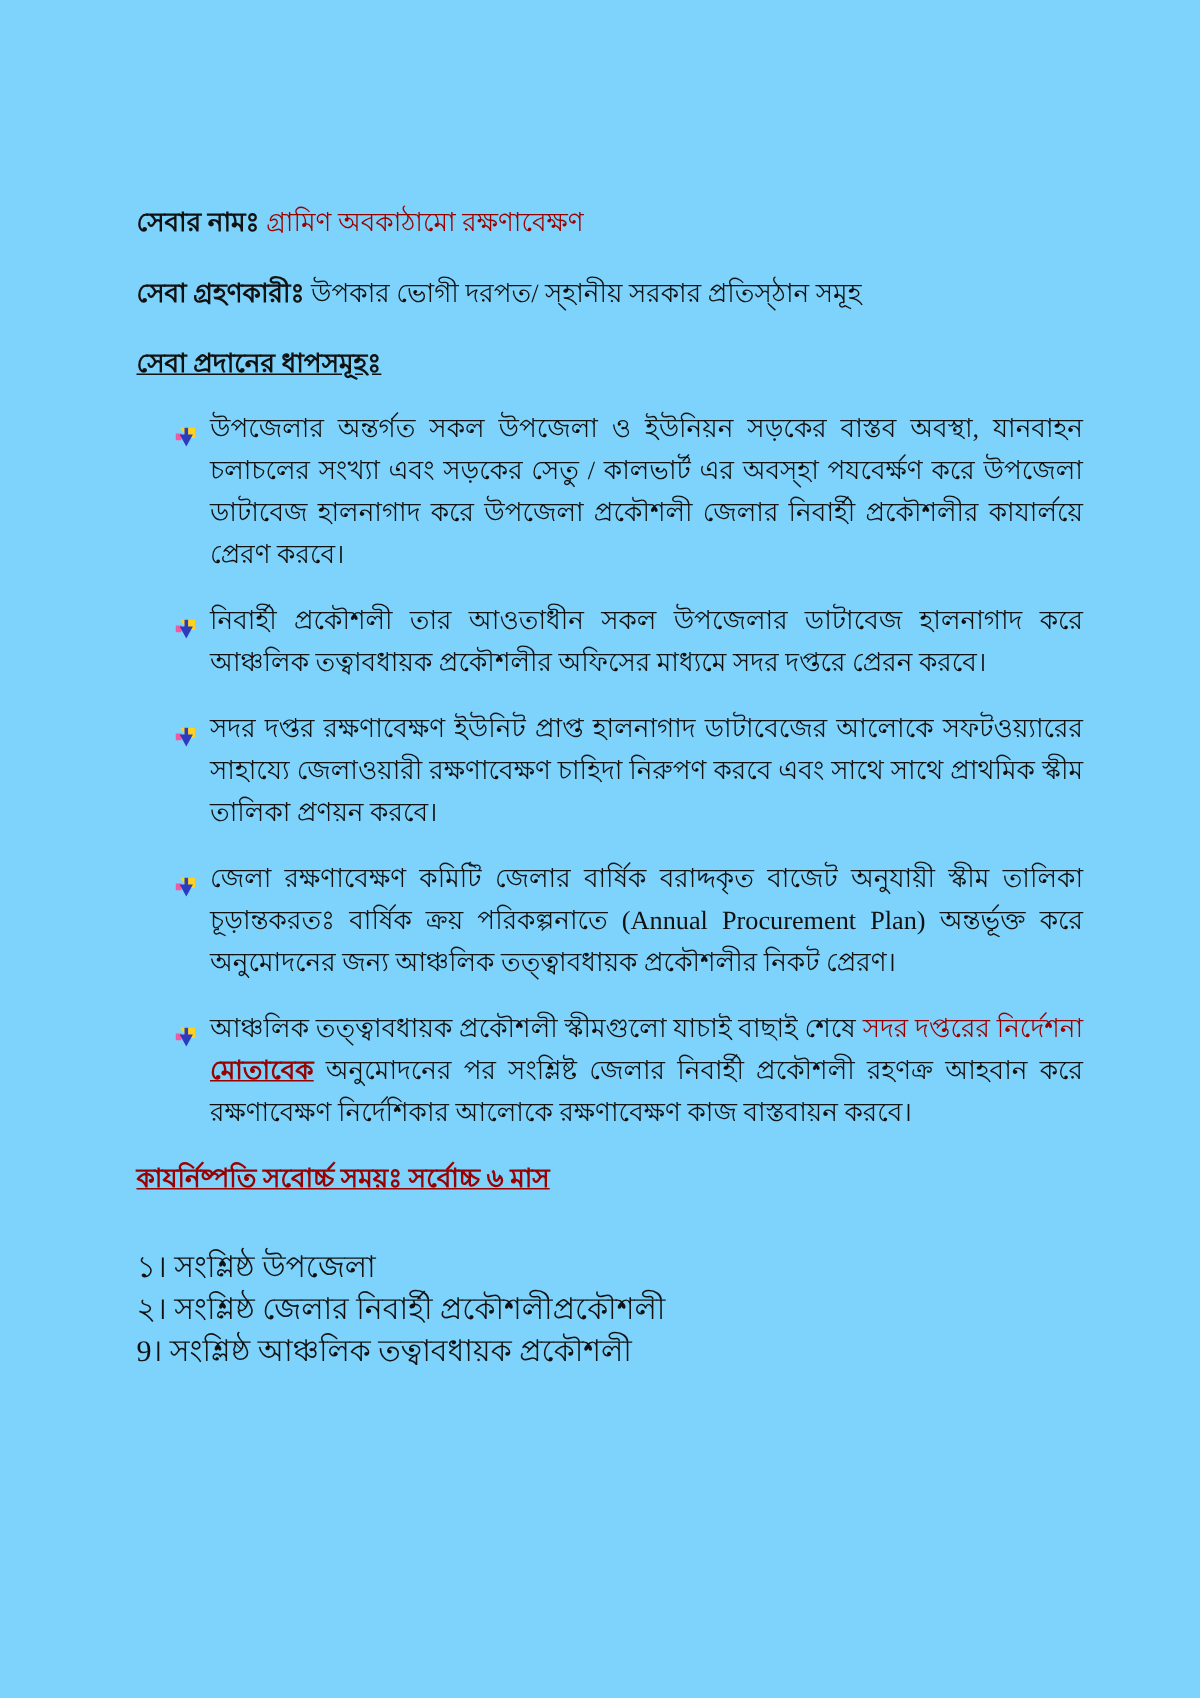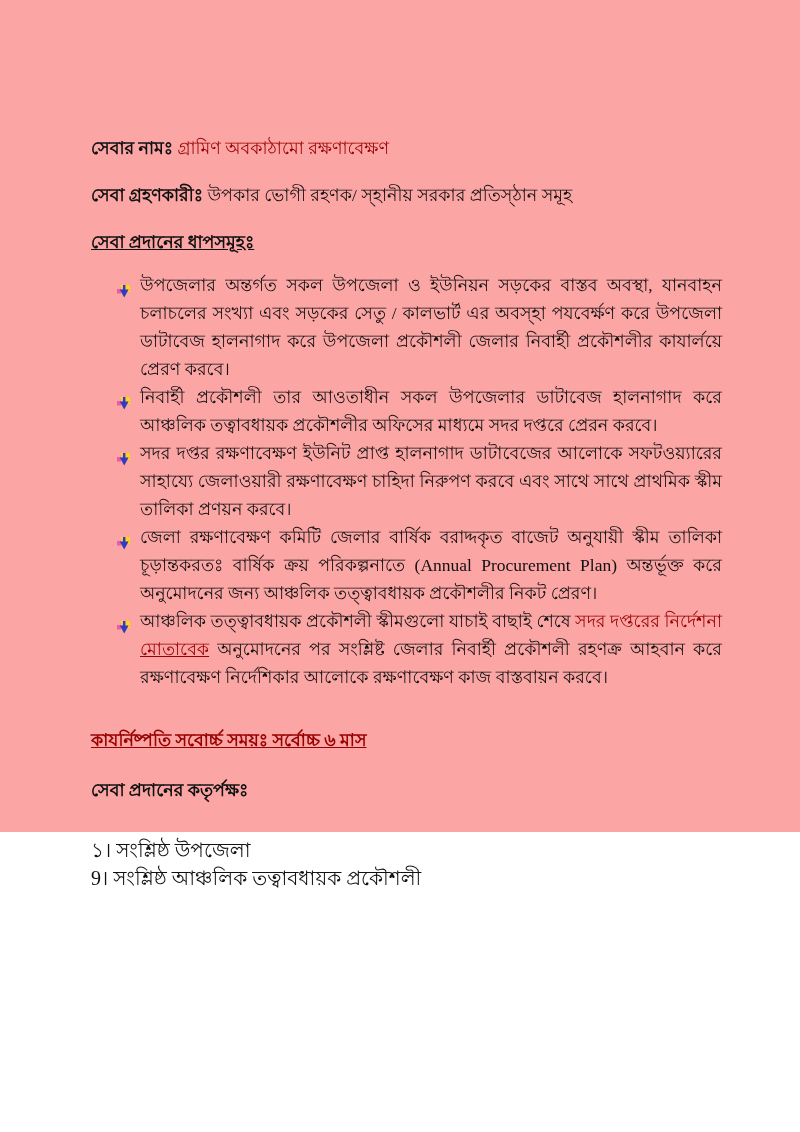--- a/index.html
+++ b/index.html
@@ -10,67 +10,69 @@
   body {
     width: 800px;
     height: 1132px;
     overflow: hidden;
     font-family: "Liberation Serif", "DejaVu Sans", serif;
     color: #111111;
   }
   .page {
     box-sizing: border-box;
     width: 800px;
-    height: 832px;
+    height: 1132px;
     padding: 134px 78px 40px 91px;
-    background: #fca5a5;
+    background: #7dd3fc;
   }
   .line {
     font-size: 17.5px;
     line-height: 28px;
   }
   .label-bold {
     font-weight: 700;
   }
   .heading-underline {
     font-weight: 700;
     text-decoration: underline;
   }
   .red {
     color: #990000;
   }
   .red-underline {
     color: #990000;
     text-decoration: underline;
+    font-weight: bold;
   }
   .block-gap-lg { margin-top: 19px; }
   .steps-list {
     margin: 0;
     padding: 0;
     list-style: none;
   }
   .step-item {
     position: relative;
+    margin-top: 16px;
     padding-left: 49px;
     font-size: 17.5px;
     line-height: 28px;
     text-align: justify;
     text-justify: inter-word;
   }
   .step-item:first-child { margin-top: 15px; }
   .bullet-icon {
     position: absolute;
     left: 26px;
     top: 8px;
     width: 14px;
     height: 14px;
     display: inline-block;
   }
   .time-heading {
-    margin-top: 35px;
+    margin-top: 16px;
     font-size: 17.5px;
     line-height: 28px;
   }
   .authority-heading {
     margin-top: 22px;
     font-size: 17.5px;
     line-height: 28px;
     font-weight: 700;
   }
   .authority-list {
@@ -88,21 +90,21 @@
 
 <div class="page">
 
   <div class="line">
     <span class="label-bold">সেবার নামঃ </span>
     <span class="red">গ্রামিণ অবকাঠামো রক্ষণাবেক্ষণ</span>
   </div>
 
   <div class="line block-gap-lg">
     <span class="label-bold">সেবা গ্রহণকারীঃ </span>
-    <span>উপকার ভোগী রহণক/ স্হানীয় সরকার প্রতিস্ঠান সমূহ</span>
+    <span>উপকার ভোগী দরপত/ স্হানীয় সরকার প্রতিস্ঠান সমূহ</span>
   </div>
 
   <div class="line block-gap-lg">
     <span class="heading-underline">সেবা প্রদানের ধাপসমূহঃ</span>
   </div>
 
   <ul class="steps-list">
 
     <li class="step-item">
       <span class="bullet-icon">
@@ -159,20 +161,20 @@
       </span>
       <span>আঞ্চলিক তত্ত্বাবধায়ক প্রকৌশলী স্কীমগুলো যাচাই বাছাই শেষে </span><span class="red">সদর দপ্তরের নির্দেশনা </span><span class="red-underline">মোতাবেক</span><span> অনুমোদনের পর সংশ্লিষ্ট জেলার নিবার্হী প্রকৌশলী রহণক্র আহবান করে রক্ষণাবেক্ষণ নির্দেশিকার আলোকে রক্ষণাবেক্ষণ কাজ বাস্তবায়ন করবে।</span>
     </li>
 
   </ul>
 
   <div class="time-heading">
     <span class="red-underline label-bold">কাযর্নিষ্পতি সবোর্চ্চ সময়ঃ সর্বোচ্চ ৬ মাস</span>
   </div>
 
-  <div class="authority-heading">সেবা প্রদানের কতৃর্পক্ষঃ</div>
 
   <ul class="authority-list">
     <li>১। সংশ্লিষ্ঠ উপজেলা</li>
+    <li>২। সংশ্লিষ্ঠ জেলার নিবার্হী  প্রকৌশলীপ্রকৌশলী</li>
     <li>9। সংশ্লিষ্ঠ আঞ্চলিক তত্বাবধায়ক প্রকৌশলী</li>
   </ul>
 
 </div>
 
 </body></html>

